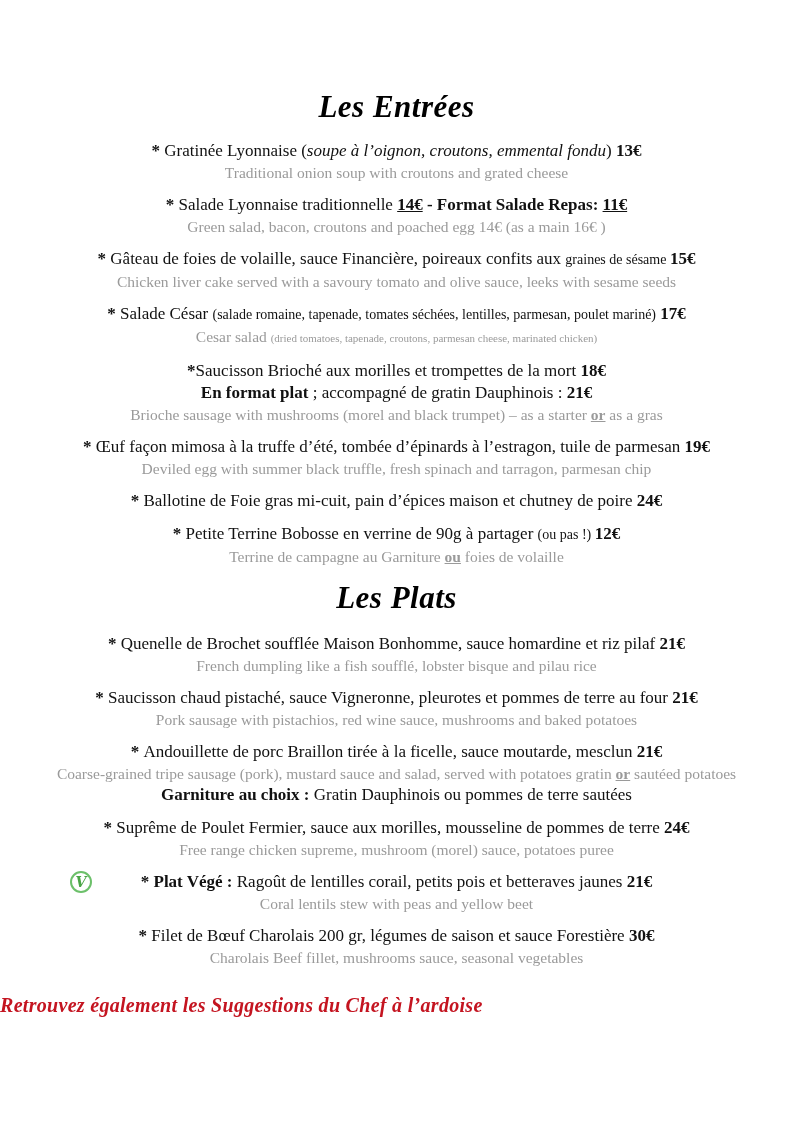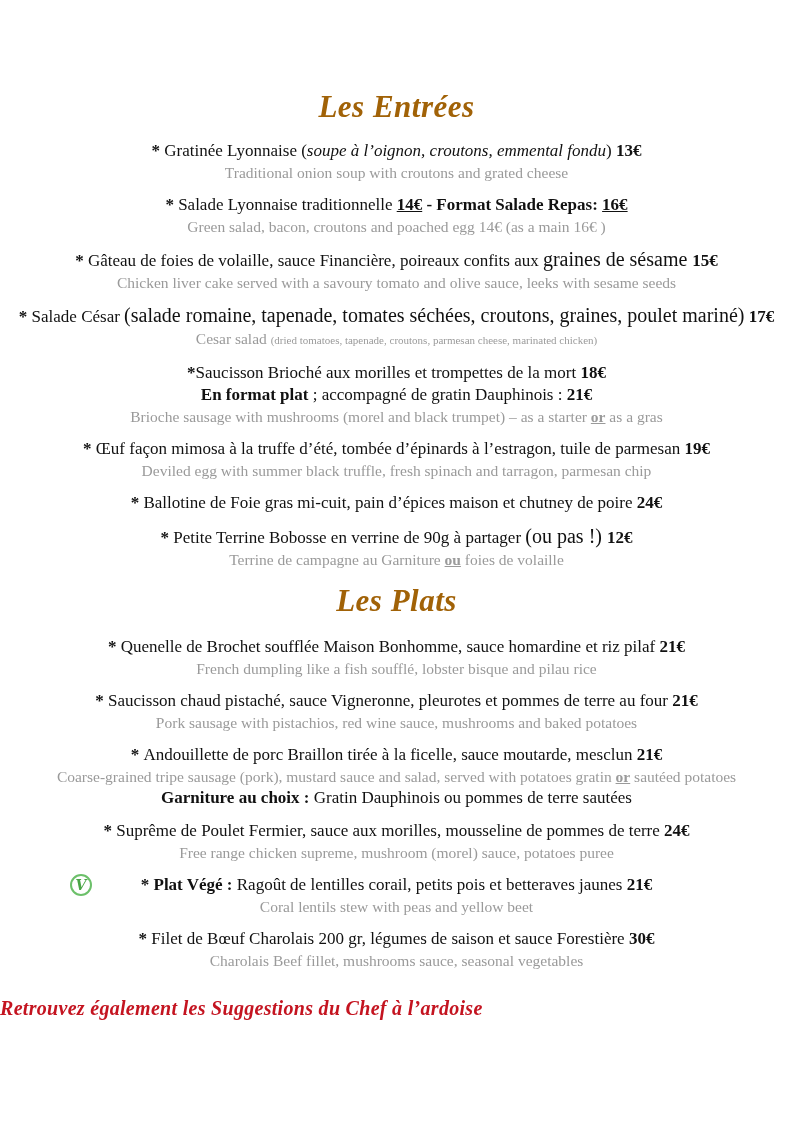--- a/index.html
+++ b/index.html
@@ -9,21 +9,21 @@
     color:#111111;
     overflow:hidden;
   }
   .menu-page{padding-top:88px;}
   .section-title{
     font-family:"Liberation Serif",serif;
     font-style:italic;
     font-weight:bold;
     font-size:31px;
     line-height:38px;
-    color:#a16207;
+    color:#000000;
     text-align:center;
     margin:0 0 14px 0;
     letter-spacing:0.5px;
   }
   .section-title.plats{margin-top:12px;margin-bottom:16px;}
   .items{}
   .menu-item{
     position:relative;
     text-align:center;
     margin-bottom:11px;
@@ -35,21 +35,21 @@
     color:#111111;
   }
   .line.sub{
     font-size:15.5px;
     line-height:21px;
     color:#9a9a9a;
   }
   .s-b{font-weight:bold;}
   .s-i{font-style:italic;}
   .s-u{text-decoration:underline;}
-  .line.main .s-sm, .line.note .s-sm{font-size:20px;}
+  .line.main .s-sm, .line.note .s-sm{font-size:14px;}
   .line.sub .s-sm{font-size:11px;}
   .veg-icon{
     position:absolute;
     left:70px;
     top:0px;
     width:22px;
     height:22px;
     border:2px solid #6cc06a;
     border-radius:50%;
     box-sizing:border-box;
@@ -78,29 +78,29 @@
 <div class="menu-page">
 
   <section>
     <h1 class="section-title">Les Entrées</h1>
     <div class="items">
         <div class="menu-item">
           <div class="line main"><span class="s-b">* </span><span>Gratinée Lyonnaise (</span><span class="s-i">soupe à l’oignon, croutons, emmental fondu</span><span>) </span><span class="s-b">13€</span></div>
           <div class="line sub"><span>Traditional onion soup with croutons and grated cheese</span></div>
         </div>
         <div class="menu-item">
-          <div class="line main"><span class="s-b">* </span><span>Salade Lyonnaise traditionnelle </span><span class="s-b s-u">14€</span><span class="s-b"> - Format Salade Repas: </span><span class="s-b s-u">16€</span></div>
+          <div class="line main"><span class="s-b">* </span><span>Salade Lyonnaise traditionnelle </span><span class="s-b s-u">14€</span><span class="s-b"> - Format Salade Repas: </span><span class="s-b s-u">11€</span></div>
           <div class="line sub"><span>Green salad, bacon, croutons and poached egg 14€ (as a main 16€ )</span></div>
         </div>
         <div class="menu-item">
           <div class="line main"><span class="s-b">* </span><span>Gâteau de foies de volaille, sauce Financière, poireaux confits aux </span><span class="s-sm">graines de sésame </span><span class="s-b">15€</span></div>
           <div class="line sub"><span>Chicken liver cake served with a savoury tomato and olive sauce, leeks with sesame seeds</span></div>
         </div>
         <div class="menu-item">
-          <div class="line main"><span class="s-b">* </span><span>Salade César </span><span class="s-sm">(salade romaine, tapenade, tomates séchées, croutons, graines, poulet mariné)</span><span> </span><span class="s-b">17€</span></div>
+          <div class="line main"><span class="s-b">* </span><span>Salade César </span><span class="s-sm">(salade romaine, tapenade, tomates séchées, lentilles, parmesan, poulet mariné)</span><span> </span><span class="s-b">17€</span></div>
           <div class="line sub"><span>Cesar salad </span><span class="s-sm">(dried tomatoes, tapenade, croutons, parmesan cheese, marinated chicken)</span></div>
         </div>
         <div class="menu-item">
           <div class="line main"><span class="s-b">*</span><span>Saucisson Brioché aux morilles et trompettes de la mort </span><span class="s-b">18€</span></div>
           <div class="line note"><span class="s-b">En format plat</span><span> ; accompagné de gratin Dauphinois : </span><span class="s-b">21€</span></div>
           <div class="line sub"><span>Brioche sausage with mushrooms (morel and black trumpet) – as a starter </span><span class="s-b s-u">or</span><span> as a gras</span></div>
         </div>
         <div class="menu-item">
           <div class="line main"><span class="s-b">* </span><span>Œuf façon mimosa à la truffe d’été, tombée d’épinards à l’estragon, tuile de parmesan </span><span class="s-b">19€</span></div>
           <div class="line sub"><span>Deviled egg with summer black truffle, fresh spinach and tarragon, parmesan chip</span></div>

